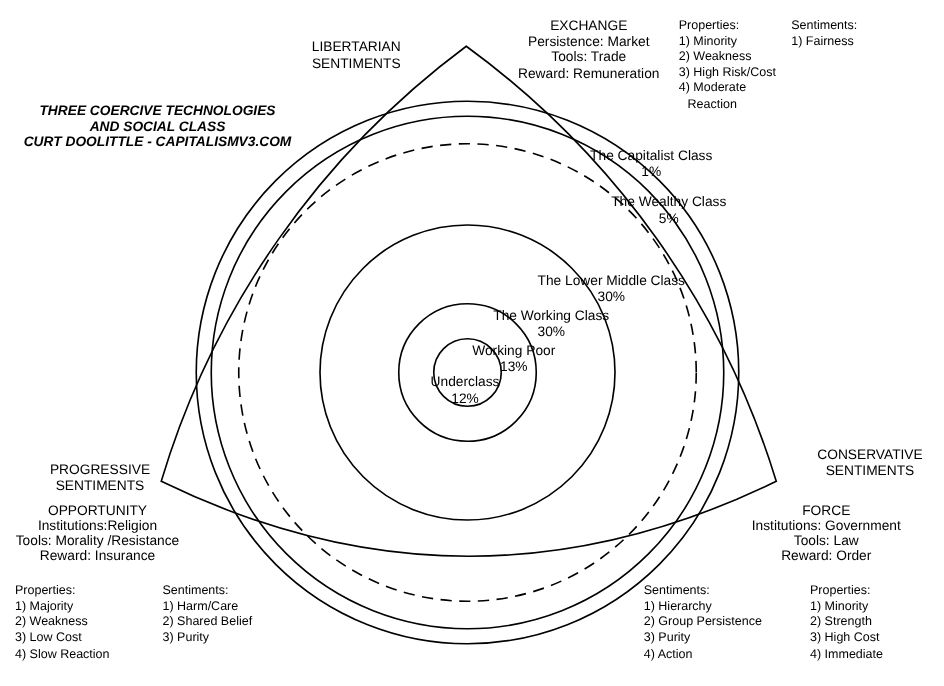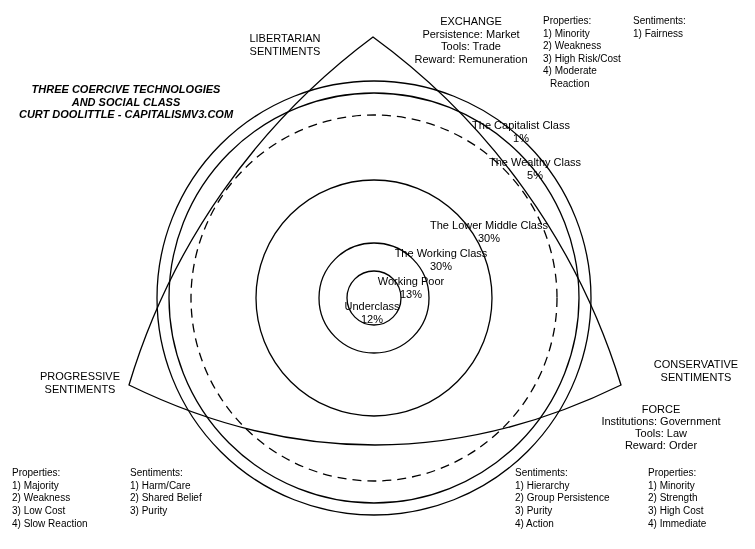--- a/index.html
+++ b/index.html
@@ -66,20 +66,26 @@
     <div>2) Weakness</div>
     <div>3) High Risk/Cost</div>
     <div>4) Moderate</div>
     <div class="indent">Reaction</div>
   </div>
   <div class="col tight" style="left:633px;top:15px;">
     <div>Sentiments:</div>
     <div>1) Fairness</div>
   </div>
 
+  <div class="lbl ctr" style="left:78px;top:403px;line-height:12px;">
+    <div>OPPORTUNITY</div>
+    <div>Institutions:Religion</div>
+    <div>Tools: Morality /Resistance</div>
+    <div>Reward: Insurance</div>
+  </div>
   <div class="col" style="left:12px;top:467px;">
     <div>Properties:</div>
     <div>1) Majority</div>
     <div>2) Weakness</div>
     <div>3) Low Cost</div>
     <div>4) Slow Reaction</div>
   </div>
   <div class="col" style="left:130px;top:467px;">
     <div>Sentiments:</div>
     <div>1) Harm/Care</div>

